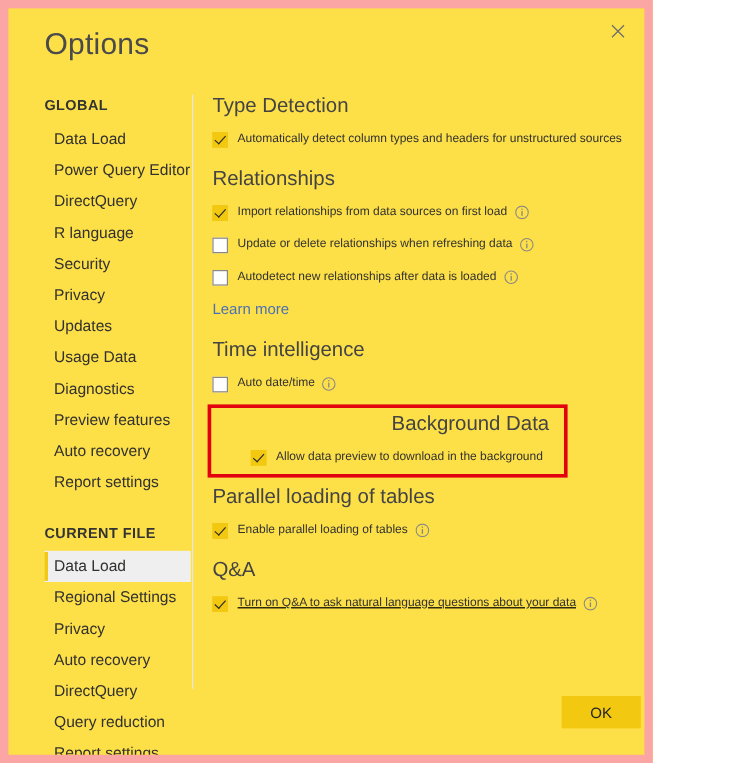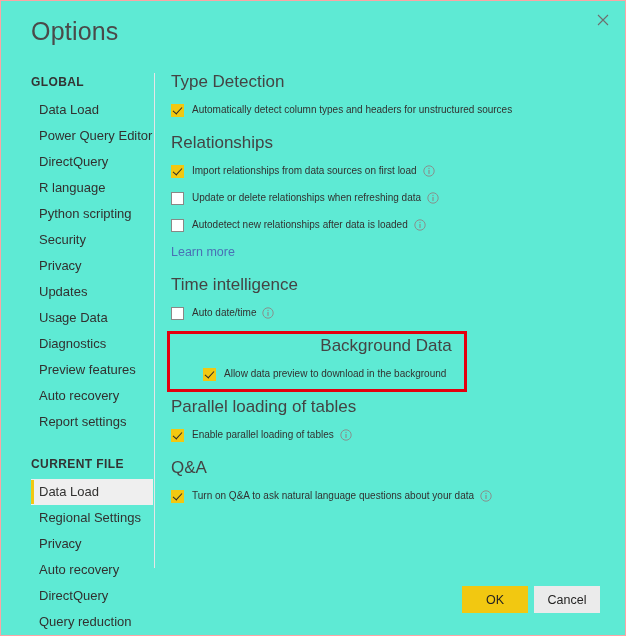--- a/index.html
+++ b/index.html
@@ -11,24 +11,24 @@
     width: 626px;
     height: 636px;
     font-family: "Liberation Sans", sans-serif;
     -webkit-font-smoothing: antialiased;
   }
 
   
   .dialog {
     position: relative;
     box-sizing: border-box;
-    width: 626px;
+    width: 544px;
     height: 636px;
-    background: #5eead4;
-    border: 1px solid #fca5a5;
+    background: #fde047;
+    border: 7px solid #fca5a5;
     overflow: hidden;
   }
 
   
   .titlebar {
     position: absolute;
     left: 0; top: 0;
     width: 100%;
     height: 58px;
   }
@@ -251,21 +251,20 @@
 
   <div class="divider"></div>
 
   <nav class="sidebar" id="sidebar">
       <div class="group-header">GLOBAL</div>
       <ul class="nav-list">
         <li class="nav-item">Data Load</li>
         <li class="nav-item">Power Query Editor</li>
         <li class="nav-item">DirectQuery</li>
         <li class="nav-item">R language</li>
-        <li class="nav-item">Python scripting</li>
         <li class="nav-item">Security</li>
         <li class="nav-item">Privacy</li>
         <li class="nav-item">Updates</li>
         <li class="nav-item">Usage Data</li>
         <li class="nav-item">Diagnostics</li>
         <li class="nav-item">Preview features</li>
         <li class="nav-item">Auto recovery</li>
         <li class="nav-item">Report settings</li>
       </ul>
       <div class="group-header second">CURRENT FILE</div>
@@ -349,21 +348,21 @@
             <svg width="12" height="12" viewBox="0 0 12 12" aria-hidden="true">
               <circle cx="6" cy="6" r="5.2" fill="none" stroke="#8a8886" stroke-width="0.9"></circle>
               <circle cx="6" cy="3.3" r="0.65" fill="#8a8886"></circle>
               <rect x="5.45" y="4.9" width="1.1" height="4" fill="#8a8886"></rect>
             </svg>
           </span>
         </div>
       </div>
       <div style="margin-top: 16px;">
         <div class="section-heading">Q&amp;A</div>
-        <div class="opt-row" style="margin-top: 12px;">
+        <div class="opt-row" style="margin-top: 12px; text-decoration: underline;">
           <span class="cb checked" role="checkbox" aria-checked="true"></span>
           <span class="opt-label">Turn on Q&amp;A to ask natural language questions about your data</span>
           <span class="info-icon">
             <svg width="12" height="12" viewBox="0 0 12 12" aria-hidden="true">
               <circle cx="6" cy="6" r="5.2" fill="none" stroke="#8a8886" stroke-width="0.9"></circle>
               <circle cx="6" cy="3.3" r="0.65" fill="#8a8886"></circle>
               <rect x="5.45" y="4.9" width="1.1" height="4" fill="#8a8886"></rect>
             </svg>
           </span>
         </div>

